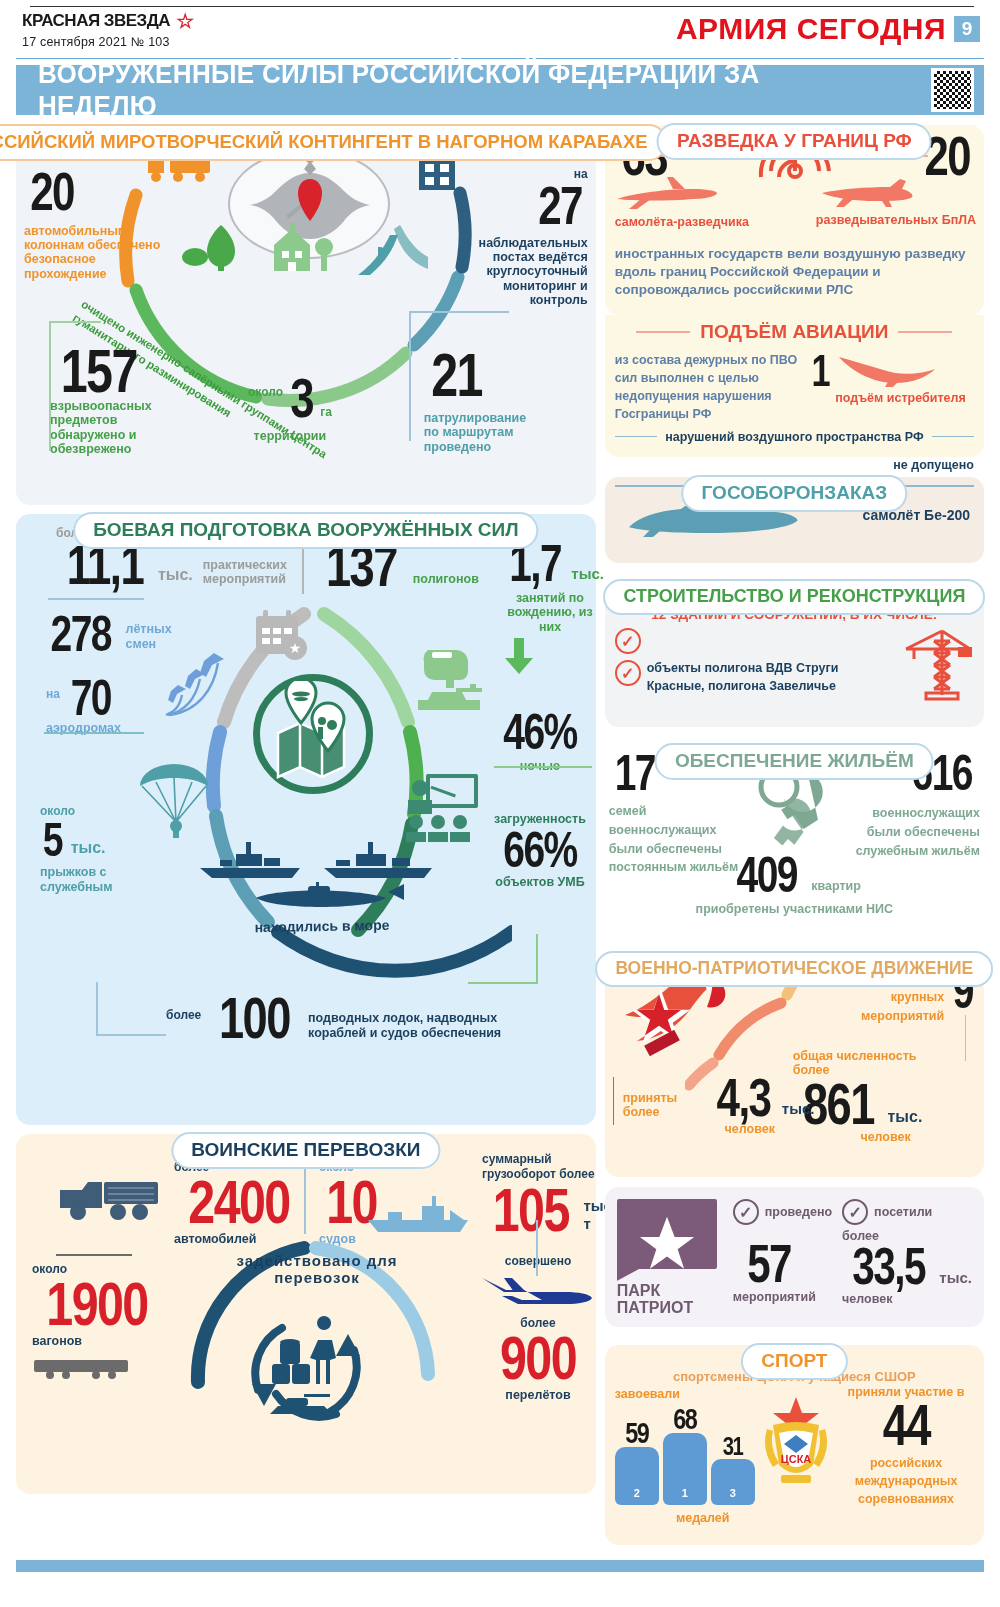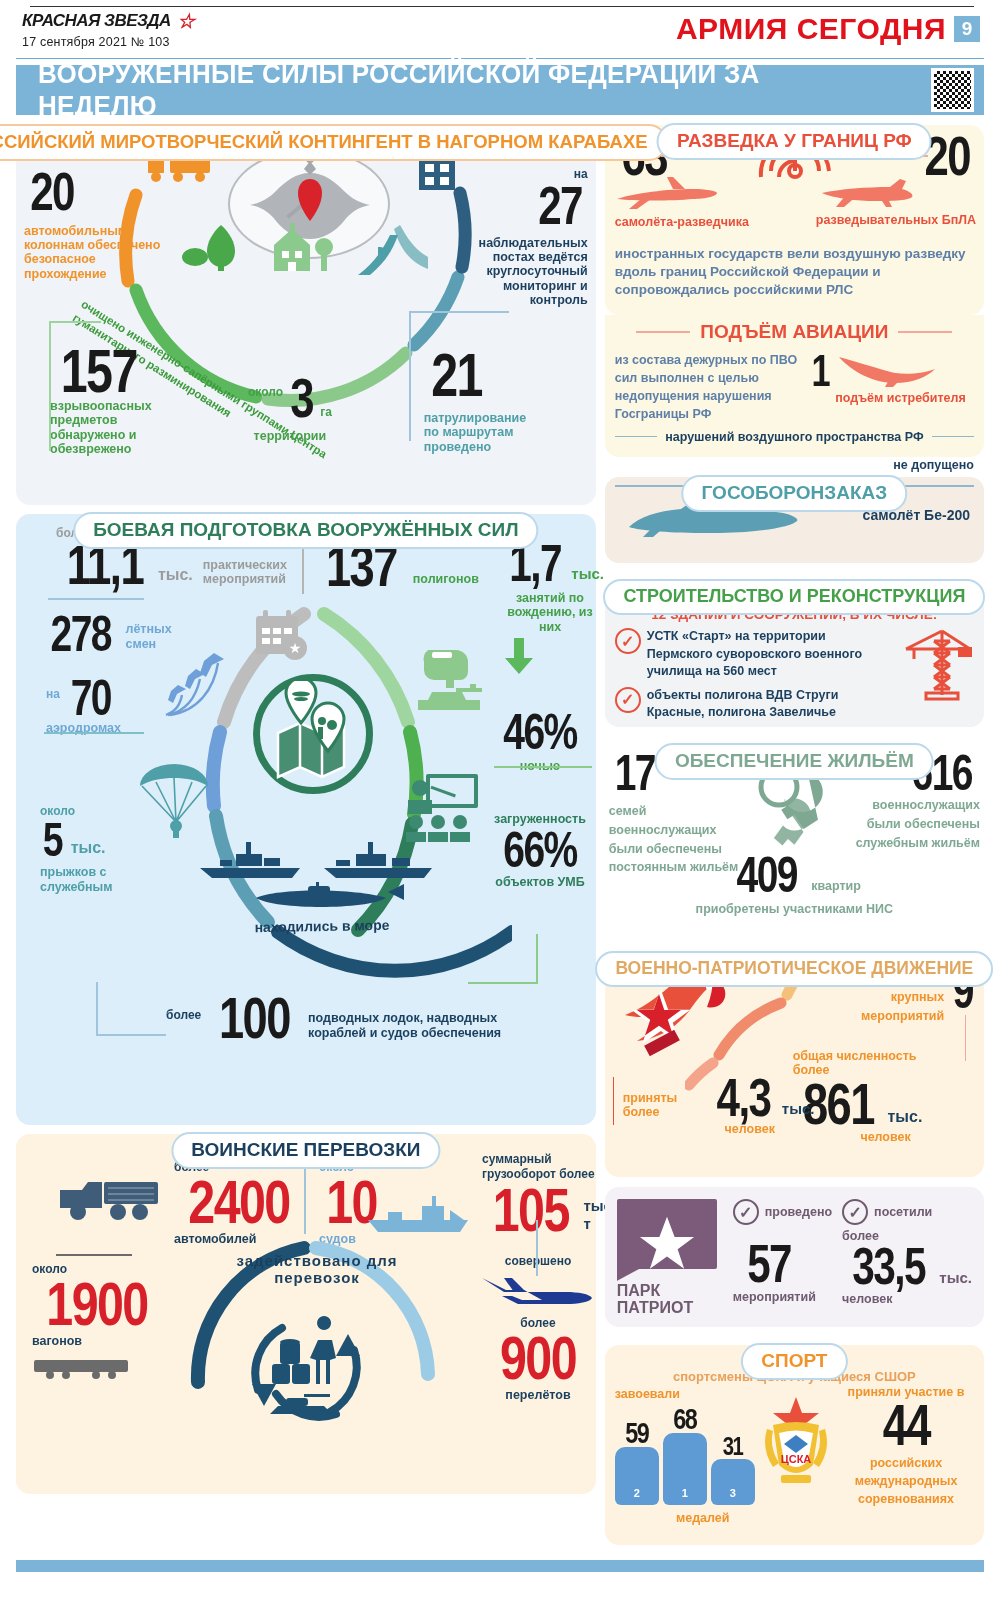--- a/index.html
+++ b/index.html
@@ -9,21 +9,21 @@
     font-family: "Liberation Sans", sans-serif;
     position: relative;
     overflow: hidden;
   }
   .page { position: relative; width: 1000px; height: 1607px; padding: 0 8px; }
 
   
   .masthead { position: relative; height: 58px; padding: 6px 10px 0 14px; }
   .mast-left { display: flex; flex-direction: column; }
   .mast-title { font-weight: bold; font-size: 17px; letter-spacing: -0.5px; color: #1a1a1a;
-                font-family: "Liberation Sans", sans-serif; display: flex; align-items: center; gap: 6px; font-style: italic; }
+                font-family: "Liberation Sans", sans-serif; display: flex; align-items: center; gap: 6px; }
   .mast-star { color: #d6232b; font-size: 20px; line-height: 1; }
   .mast-date { font-size: 12.5px; color: #222; margin-top: 4px; letter-spacing: 0.2px; }
   .mast-right { position: absolute; right: 12px; top: 12px; display: flex; align-items: center; gap: 8px; }
   .mast-section { color: #e1121c; font-weight: bold; font-size: 30px; letter-spacing: 0.5px; }
   .mast-page { background: #7cb4d8; color: #fff; font-weight: bold; font-size: 19px;
                width: 26px; height: 26px; display: flex; align-items: center; justify-content: center; }
   .mast-rule { border-top: 1.5px solid #6aa9d4; margin: 0 8px; }
   .mast-rule-top { border-top: 1.5px solid #333; margin: 0 8px 4px 8px; }
 
   
@@ -716,21 +716,20 @@
           </div>
         </div>
       </div>
 
       <div class="card" id="build" style="margin-top:18px">
         <div class="pill">СТРОИТЕЛЬСТВО И РЕКОНСТРУКЦИЯ</div>
         <div class="cardbody" style="padding-top:26px;padding-left:10px;padding-right:10px">
           <div style="text-align:center;color:#e8503c;font-weight:bold;font-size:13.5px">12 ЗДАНИЙ И СООРУЖЕНИЙ, В ИХ ЧИСЛЕ:</div>
           <div style="display:flex;gap:6px;align-items:flex-start;margin-top:6px">
             <div class="check">✓</div>
-            <div style="width:232px;color:#1b3f5e;font-weight:bold;font-size:12.5px;line-height:1.4">УСТК «Старт» на территории Пермского суворовского военного училища на 560 мест</div>
           </div>
           <div style="display:flex;gap:6px;align-items:flex-start;margin-top:6px">
             <div class="check">✓</div>
             <div style="width:232px;color:#1b3f5e;font-weight:bold;font-size:12.5px;line-height:1.4">объекты полигона ВДВ Струги Красные, полигона Завеличье</div>
           </div>
           <div style="position:absolute;right:10px;top:46px">
             <svg width="72" height="74" viewBox="0 0 72 74">
                 <g fill="none" stroke="#e8503c" stroke-width="3">
               <path d="M40 4 L4 22 M40 4 L68 22 M40 4 v64 M4 22 h64"></path>
                   <path d="M12 22 v10"></path>
@@ -757,21 +756,21 @@
                 <path d="M40 40 a16 16 0 1 1 -2 22 l-10 12 l8 8 l6 -6 l6 6 l10 -12z" transform="rotate(-4 44 62)" opacity=".85"></path>
               </g>
             </svg>
           </div>
           <div style="position:absolute;left:4px;top:6px;width:138px">
             <div class="num" style="font-size:50px">17</div>
             <div class="lbl c-sage" style="margin-top:6px;line-height:1.5">семей военнослужащих были обеспечены постоянным жильём</div>
           </div>
           <div style="position:absolute;right:4px;top:6px;width:140px;text-align:right">
             <div class="num" style="font-size:50px">616</div>
-            <div class="lbl c-sage" style="margin-top:0;line-height:1.5">военнослужащих были обеспечены служебным жильём</div>
+            <div class="lbl c-sage" style="margin-top:8px;line-height:1.5">военнослужащих были обеспечены служебным жильём</div>
           </div>
           <div style="position:absolute;left:0;right:0;top:108px;text-align:center">
             <div style="display:flex;align-items:flex-end;justify-content:center;gap:6px">
               <span class="num" style="font-size:50px">409</span>
               <span class="lbl c-sage" style="padding-bottom:5px">квартир</span>
             </div>
             <div class="lbl c-sage" style="margin-top:4px">приобретены участниками НИС</div>
           </div>
         </div>
       </div>

